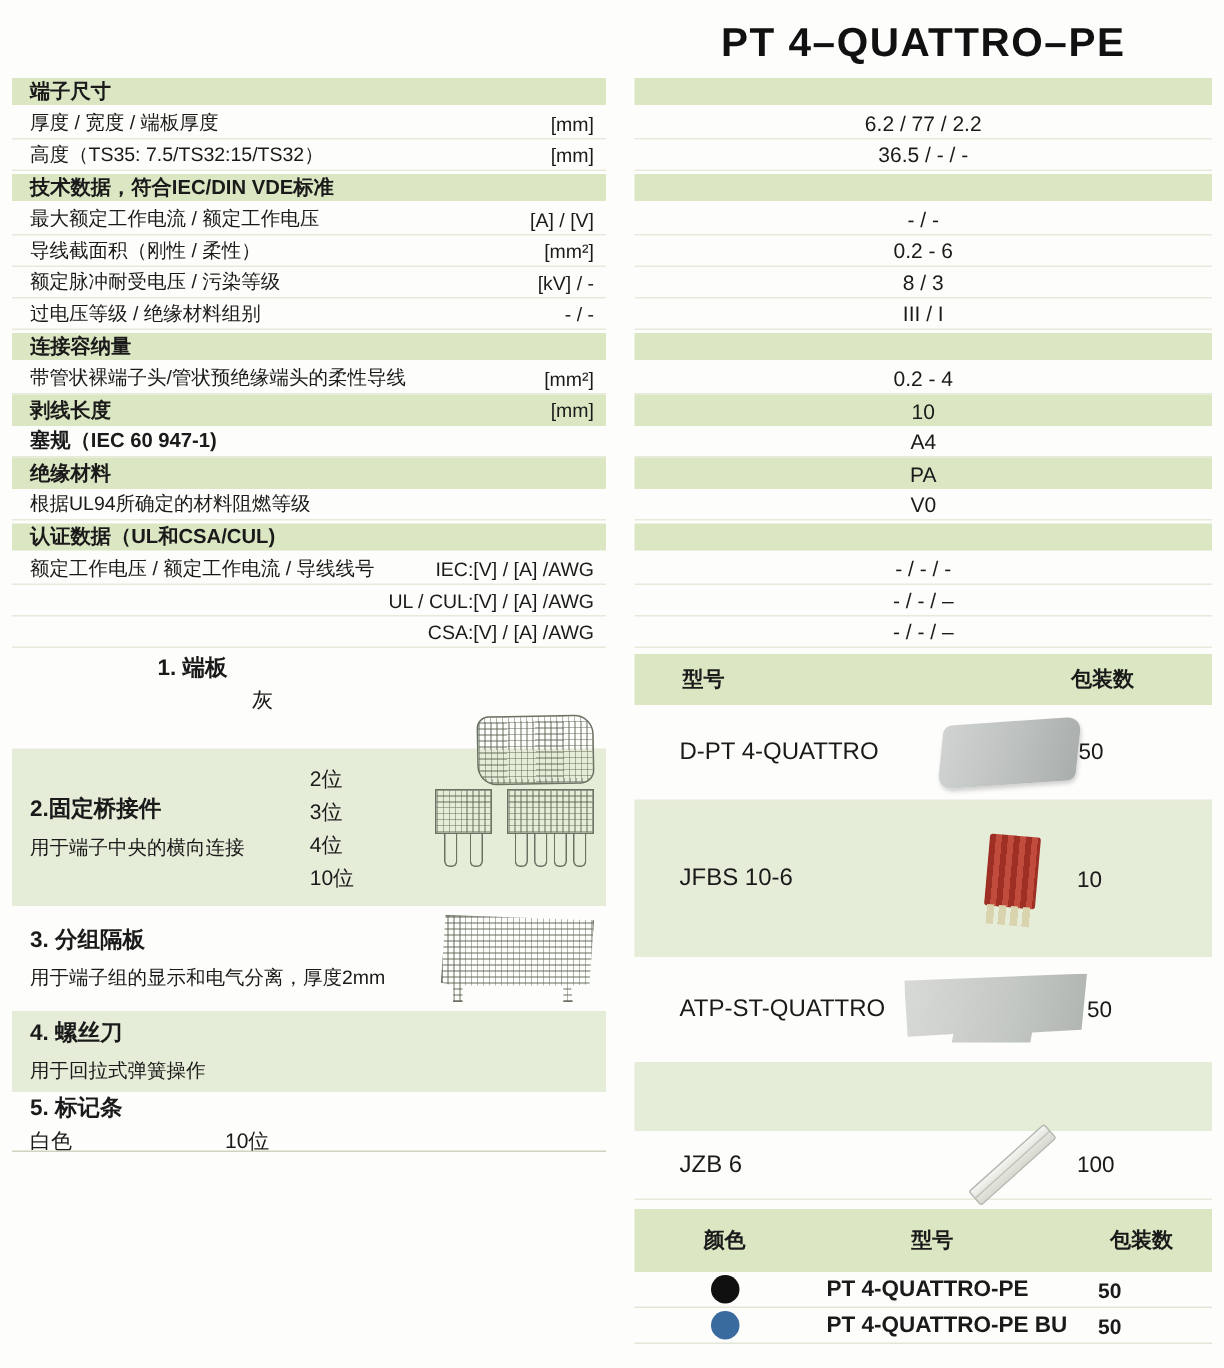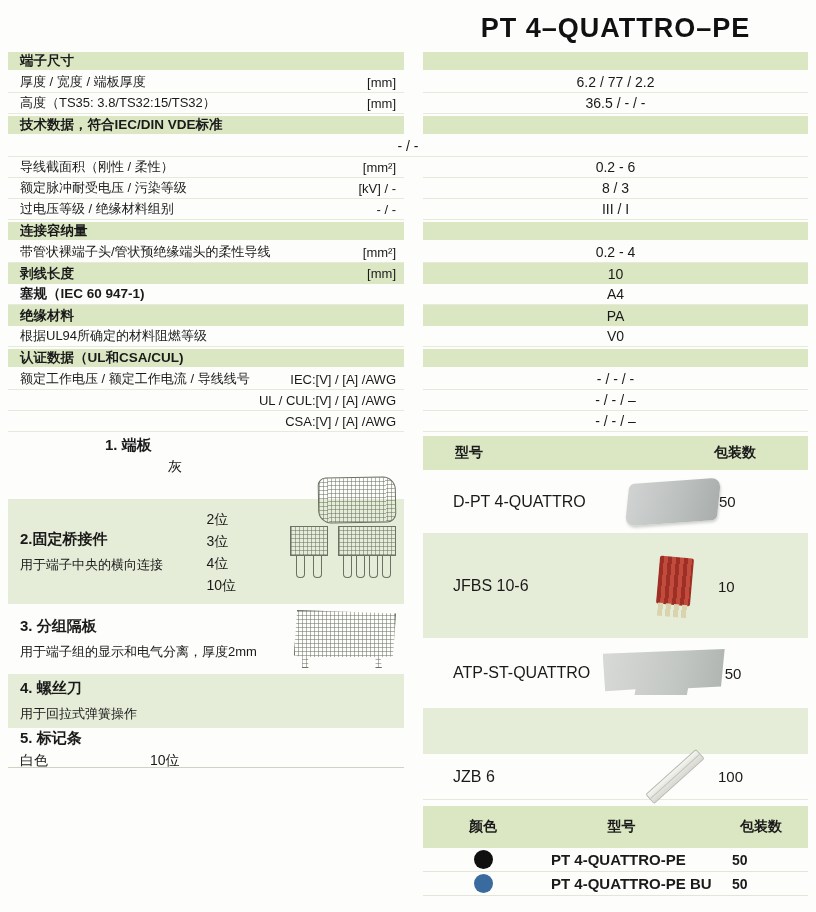--- a/index.html
+++ b/index.html
@@ -129,34 +129,38 @@
     <div class="srow val">
       <div class="lcell">
           <span class="lbl">厚度 / 宽度 / 端板厚度</span>
           <span class="unit">[mm]</span>
         </div>
       <div class="rcell">6.2 / 77 / 2.2</div>
     </div>
 
     <div class="srow val">
       <div class="lcell">
-          <span class="lbl">高度（TS35: 3.8/TS32:15/TS32）</span>
+          <span class="lbl">高度（TS35: 7.5/TS32:15/TS32）</span>
           <span class="unit">[mm]</span>
         </div>
       <div class="rcell">36.5 / - / -</div>
     </div>
 
     <div class="srow hdr">
       <div class="lcell">
           <span class="hlbl">技术数据，符合IEC/DIN VDE标准</span>
         </div>
       <div class="rcell"></div>
     </div>
 
     <div class="srow val">
+      <div class="lcell">
+          <span class="lbl">最大额定工作电流 / 额定工作电压</span>
+          <span class="unit">[A] / [V]</span>
+        </div>
       <div class="rcell">- / -</div>
     </div>
 
     <div class="srow val">
       <div class="lcell">
           <span class="lbl">导线截面积（刚性 / 柔性）</span>
           <span class="unit">[mm²]</span>
         </div>
       <div class="rcell">0.2 - 6</div>
     </div>

